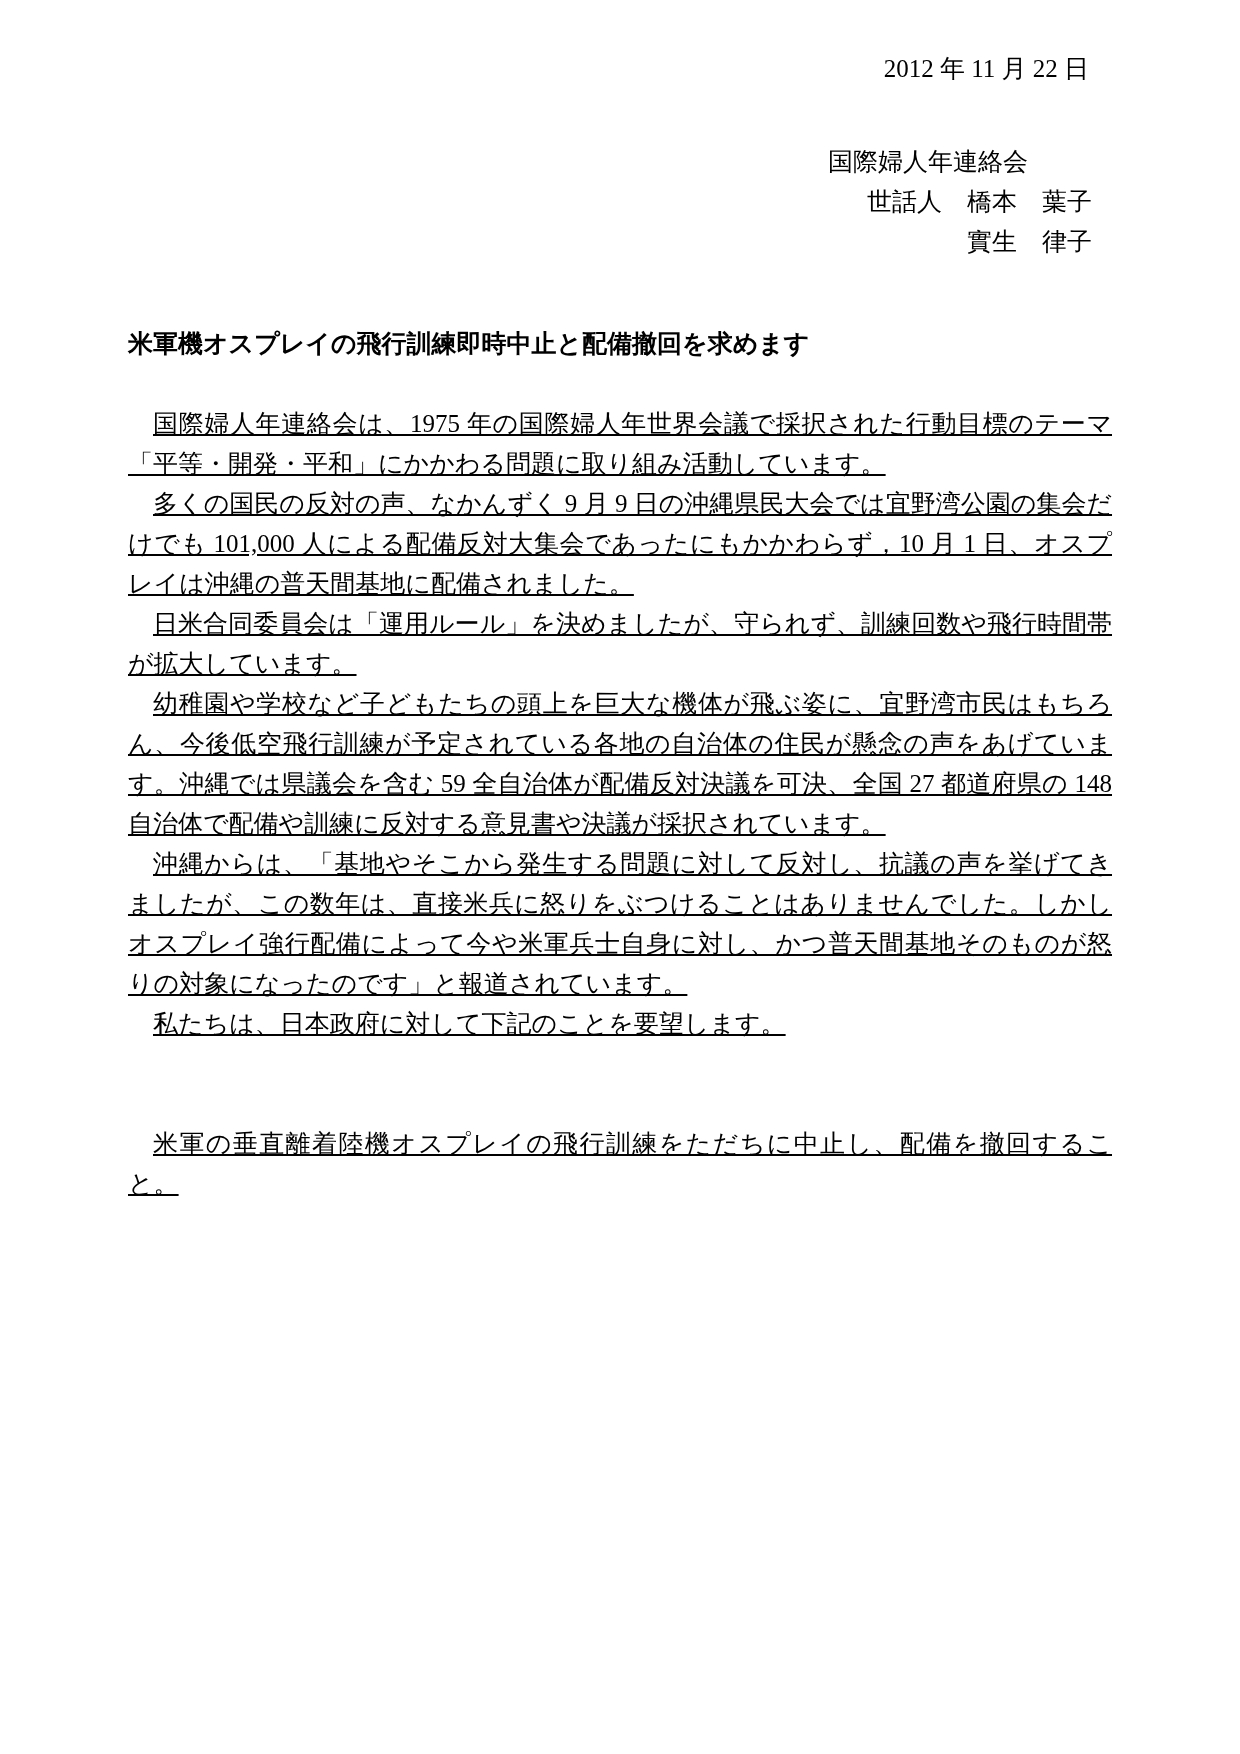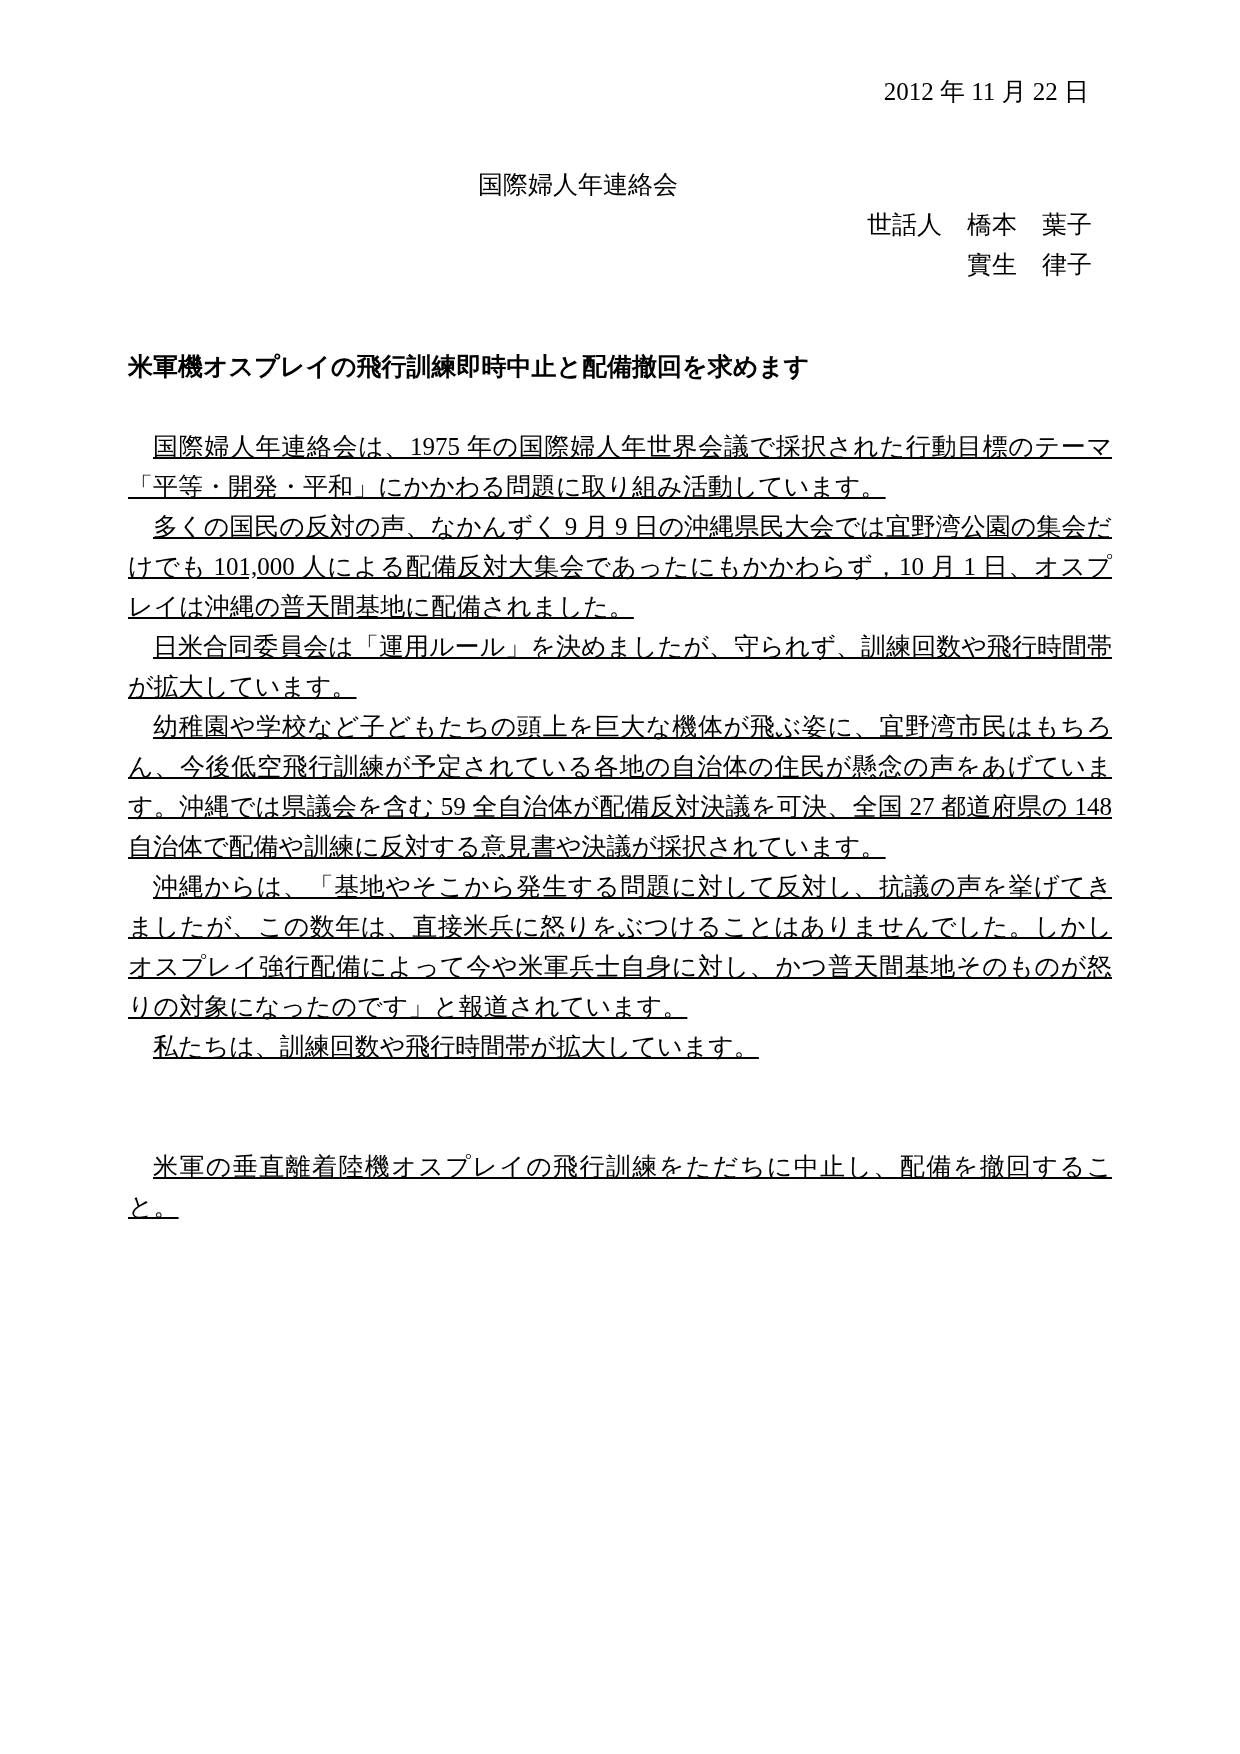--- a/index.html
+++ b/index.html
@@ -11,40 +11,39 @@
     position: relative;
     width: 1240px;
     height: 1754px;
     margin: 0 auto;
     background: #ffffff;
     color: #000000;
     font-family: "Liberation Serif", "DejaVu Serif", serif;
     font-size: 25px;
     line-height: 40px;
     box-sizing: border-box;
-    padding: 72px 128px 0 128px;
+    padding: 49px 128px 0 128px;
     overflow: hidden;
   }
   .date-line {
     text-align: right;
     padding-right: 23px;
     white-space: nowrap;
   }
   .addressee-line {
     margin-top: 0;
     white-space: nowrap;
   }
   .sender-block {
     margin-top: 53px;
     text-align: right;
     padding-right: 20px;
   }
   .sender-org {
     margin-right: 64px;
-    text-align: center;
   }
   .letter-title {
     margin-top: 62px;
     text-align: left;
     font-weight: bold;
   }
   .letter-body {
     margin-top: 40px;
     text-align: justify;
     text-decoration: underline;
@@ -75,18 +74,18 @@
   </div>
 
   <div class="letter-title">米軍機オスプレイの飛行訓練即時中止と配備撤回を求めます</div>
 
   <div class="letter-body">
     <p>国際婦人年連絡会は、1975 年の国際婦人年世界会議で採択された行動目標のテーマ「平等・開発・平和」にかかわる問題に取り組み活動しています。</p>
     <p>多くの国民の反対の声、なかんずく 9 月 9 日の沖縄県民大会では宜野湾公園の集会だけでも 101,000 人による配備反対大集会であったにもかかわらず，10 月 1 日、オスプレイは沖縄の普天間基地に配備されました。</p>
     <p>日米合同委員会は「運用ルール」を決めましたが、守られず、訓練回数や飛行時間帯が拡大しています。</p>
     <p>幼稚園や学校など子どもたちの頭上を巨大な機体が飛ぶ姿に、宜野湾市民はもちろん、今後低空飛行訓練が予定されている各地の自治体の住民が懸念の声をあげています。沖縄では県議会を含む 59 全自治体が配備反対決議を可決、全国 27 都道府県の 148 自治体で配備や訓練に反対する意見書や決議が採択されています。</p>
     <p>沖縄からは、「基地やそこから発生する問題に対して反対し、抗議の声を挙げてきましたが、この数年は、直接米兵に怒りをぶつけることはありませんでした。しかしオスプレイ強行配備によって今や米軍兵士自身に対し、かつ普天間基地そのものが怒りの対象になったのです」と報道されています。</p>
-    <p>私たちは、訓練回数や飛行時間帯が拡大しています。</p>
+    <p>私たちは、日本政府に対して下記のことを要望します。</p>
   </div>
 
   <div class="demand-line">米軍の垂直離着陸機オスプレイの飛行訓練をただちに中止し、配備を撤回すること。</div>
 
 </div>
 
 </body></html>

